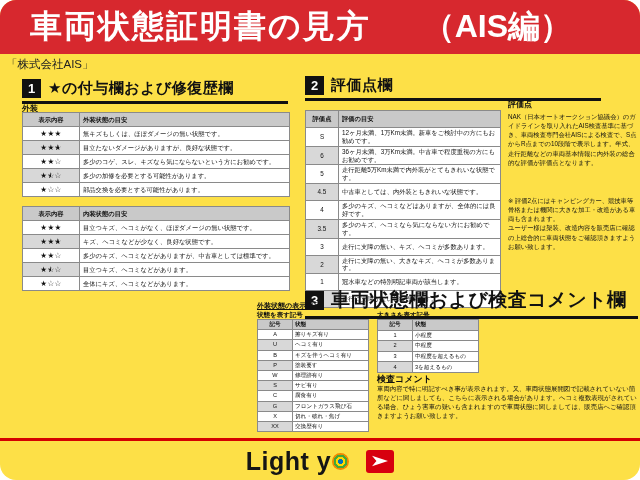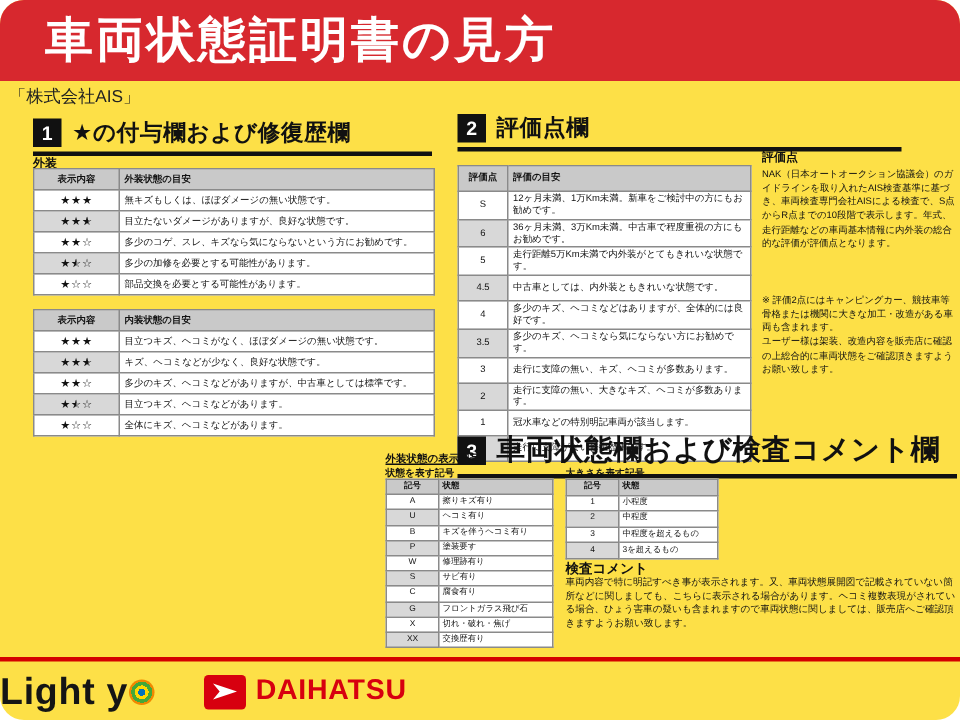--- a/index.html
+++ b/index.html
@@ -74,37 +74,38 @@
   #size-table td,#size-table th{height:8.6px;font-size:5.6px;padding:0.5px 2px;}
   #size-table .c0{width:30px;text-align:center;}
   #size-table tr:nth-child(even) .c0{background:#d8d8d8;}
 
   #comment-title{position:absolute;left:377px;top:373px;font-weight:bold;font-size:9px;}
   #comment-body{position:absolute;left:377px;top:385px;width:260px;font-size:6.4px;line-height:1.4;}
 
   
   .sep-line{position:absolute;left:0;top:438px;width:640px;height:3px;background:var(--sep-red);}
   .footer{position:absolute;left:0;top:444px;width:640px;height:34px;display:flex;
-          align-items:center;gap:32px;}
+          align-items:center;justify-content:center;gap:16px;}
   .slogan{font-size:25px;font-weight:800;color:#151515;display:flex;align-items:center;letter-spacing:0.5px;}
   .target{display:inline-block;width:17px;height:17px;border-radius:50%;margin:0 1px;
           background:radial-gradient(circle at 50% 50%,
             #0072bc 0 20%, #ffd800 20% 38%, #44a838 38% 58%, #f18800 58% 82%, #e23a2e 82% 100%);}
   .brandgrp{display:flex;align-items:center;gap:6px;}
   .dmark{width:28px;height:23px;background:var(--brand-red);border-radius:3px;
          display:flex;align-items:center;justify-content:center;}
   .brand{font-size:19px;font-weight:bold;color:var(--brand-red);letter-spacing:0.5px;}
 </style>
 </head>
 <body>
 
 <div class="page">
 
   <div class="banner">
     <span class="t1">車両状態証明書の見方</span>
+    <span class="t2">（AIS編）</span>
   </div>
 
   <div class="company">「株式会社AIS」</div>
 
   <div class="sec-head" id="sec1-head">
     <span class="numbox">1</span>
     <span class="sec-title">★の付与欄および修復歴欄</span>
   </div>
 
   <div class="area-label" style="left:22px;top:103px;">外装</div>
@@ -334,17 +335,16 @@
     <div class="slogan">
       <span>Light y</span>
         <span class="target"></span>
     </div>
     <div class="brandgrp">
       <span class="dmark">
         <svg width="22" height="16" viewBox="0 0 24 18">
           <path d="M3 3 L21 9 L3 15 L8 9 Z" fill="#ffffff"></path>
         </svg>
       </span>
-      <span class="brand">DAIHATSU</span>
     </div>
   </div>
 
 </div>
 
 </body></html>

